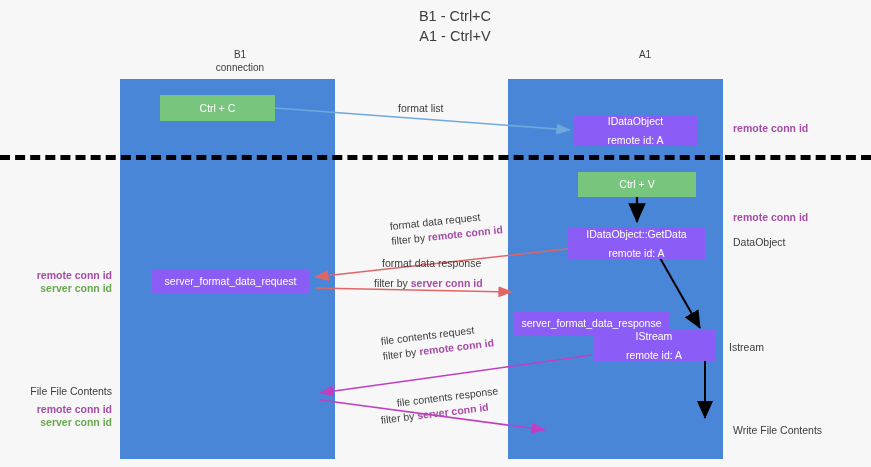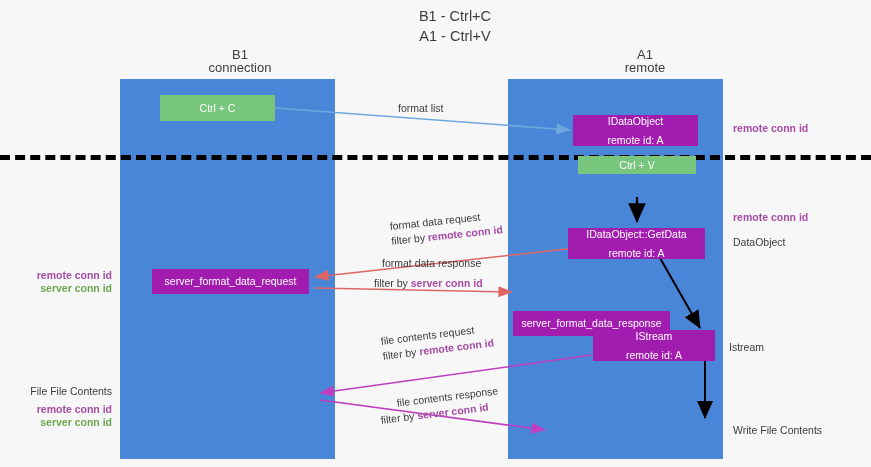--- a/index.html
+++ b/index.html
@@ -28,21 +28,21 @@
     font-size: 14.5px;
     line-height: 20px;
     color: #3c3c3c;
   }
   #title-block div { white-space: pre; padding-left: 39px; }
 
   
   .col-header {
     position: absolute;
     text-align: center;
-    font-size: 13px;
+    font-size: 10px;
     line-height: 13px;
     color: #3c3c3c;
   }
   #col-header-b1 { left: 155px; top: 48px; width: 170px; }
   #col-header-a1 { left: 560px; top: 48px; width: 170px; }
 
   
   .lane {
     position: absolute;
     background: #4a86d8;
@@ -66,21 +66,21 @@
     flex-direction: column;
     align-items: center;
     justify-content: center;
     font-size: 10.5px;
     line-height: 13px;
     color: #ffffff;
     text-align: center;
     padding: 2px 4px;
   }
   .box.green { background: #78c57d; }
-  .box.orange { background: #a21caf; }
+  .box.orange { background: #8b5cf6; }
   .box .l2 { display: block; margin-top: 6px; }
 
   
   .annot {
     position: absolute;
     font-size: 10.5px;
     line-height: 13.5px;
     white-space: nowrap;
   }
   .annot.right { text-align: left; }
@@ -116,21 +116,20 @@
     <div>B1 - Ctrl+C</div>
     <div>A1 - Ctrl+V</div>
   </div>
 
   <div class="col-header" id="col-header-b1">
     <div>B1</div>
     <div>connection</div>
   </div>
   <div class="col-header" id="col-header-a1">
     <div>A1</div>
-    <div>remote</div>
   </div>
 
   <div class="lane" id="lane-b1"></div>
   <div class="lane" id="lane-a1"></div>
 
   <svg class="arrows" viewBox="0 0 871 467">
     <defs>
       <marker id="ah-blue" markerWidth="9" markerHeight="7" refX="8.5" refY="3.5" orient="auto">
         <polygon points="0 0, 9 3.5, 0 7" fill="#6fa8dc"></polygon>
       </marker>
@@ -168,21 +167,21 @@
 
   <div class="box green" style="left:160px; top:95px; width:115px; height:26px;">
     <span>Ctrl + C</span>
   </div>
 
   <div class="box orange" style="left:573px; top:115px; width:125px; height:31px;">
     <span>IDataObject</span>
     <span class="l2">remote id: A</span>
   </div>
 
-  <div class="box green" style="left:578px; top:156px; width:118px; height:18px;">
+  <div class="box green" style="left:578px; top:172px; width:118px; height:25px;">
     <span>Ctrl + V</span>
   </div>
 
   <div class="box orange" style="left:568px; top:228px; width:137px; height:31px;">
     <span>IDataObject::GetData</span>
     <span class="l2">remote id: A</span>
   </div>
 
   <div class="box orange" style="left:152px; top:269px; width:157px; height:25px;">
     <span>server_format_data_request</span>

